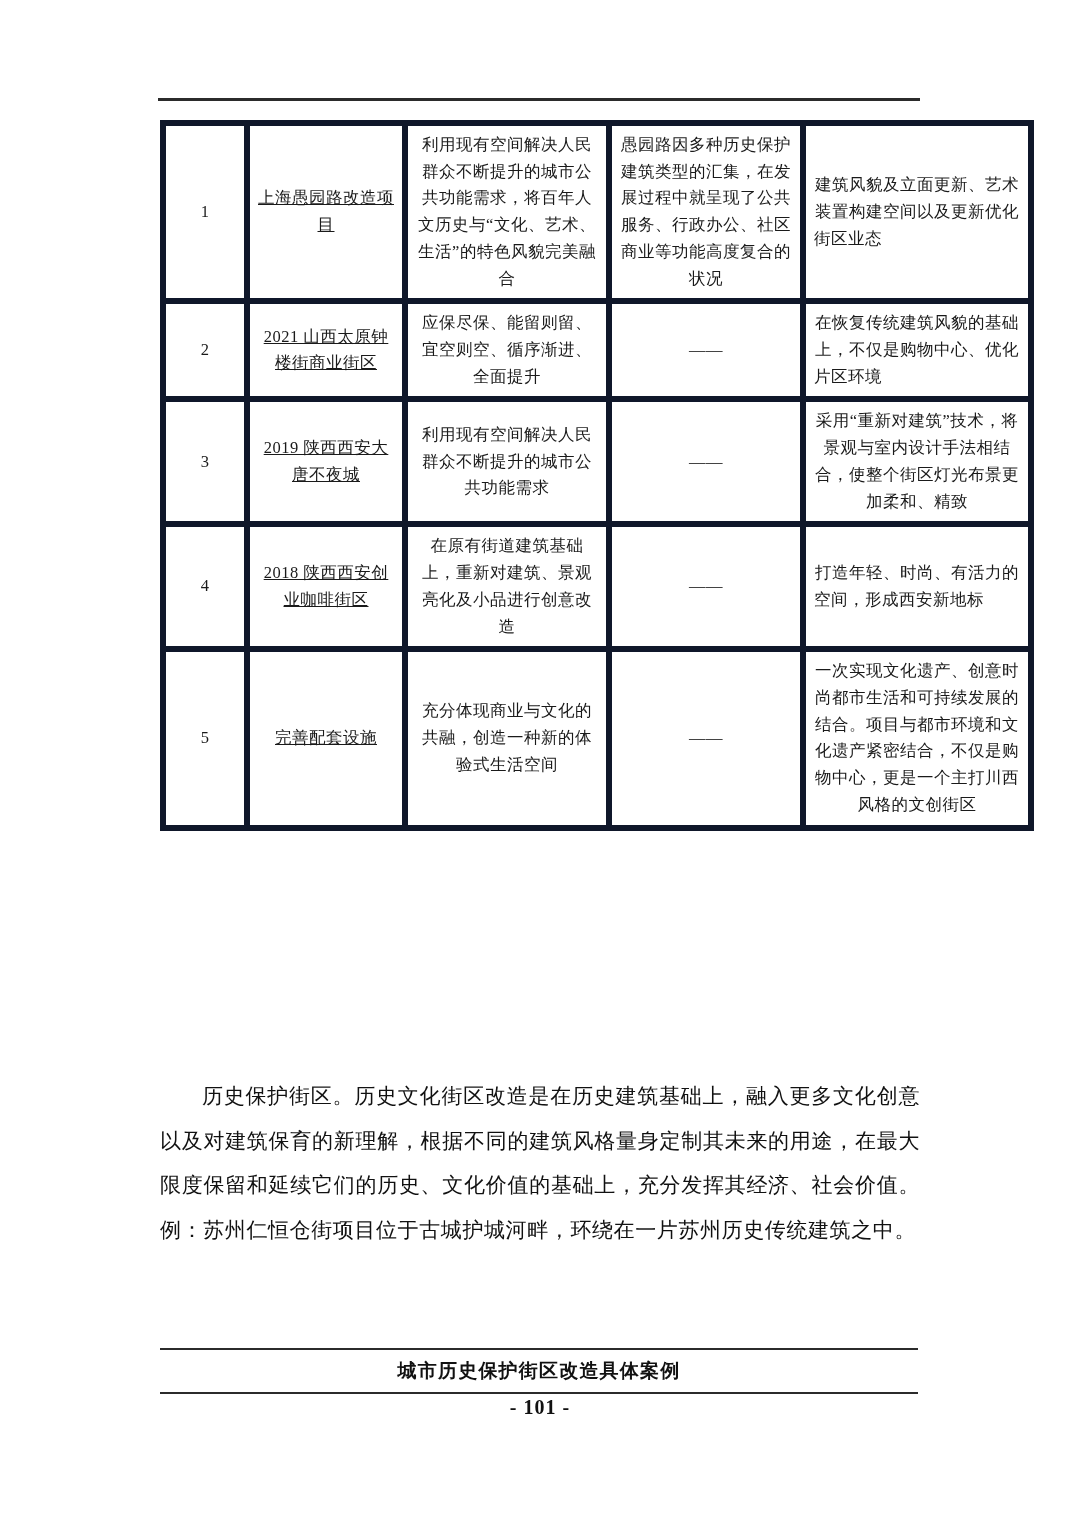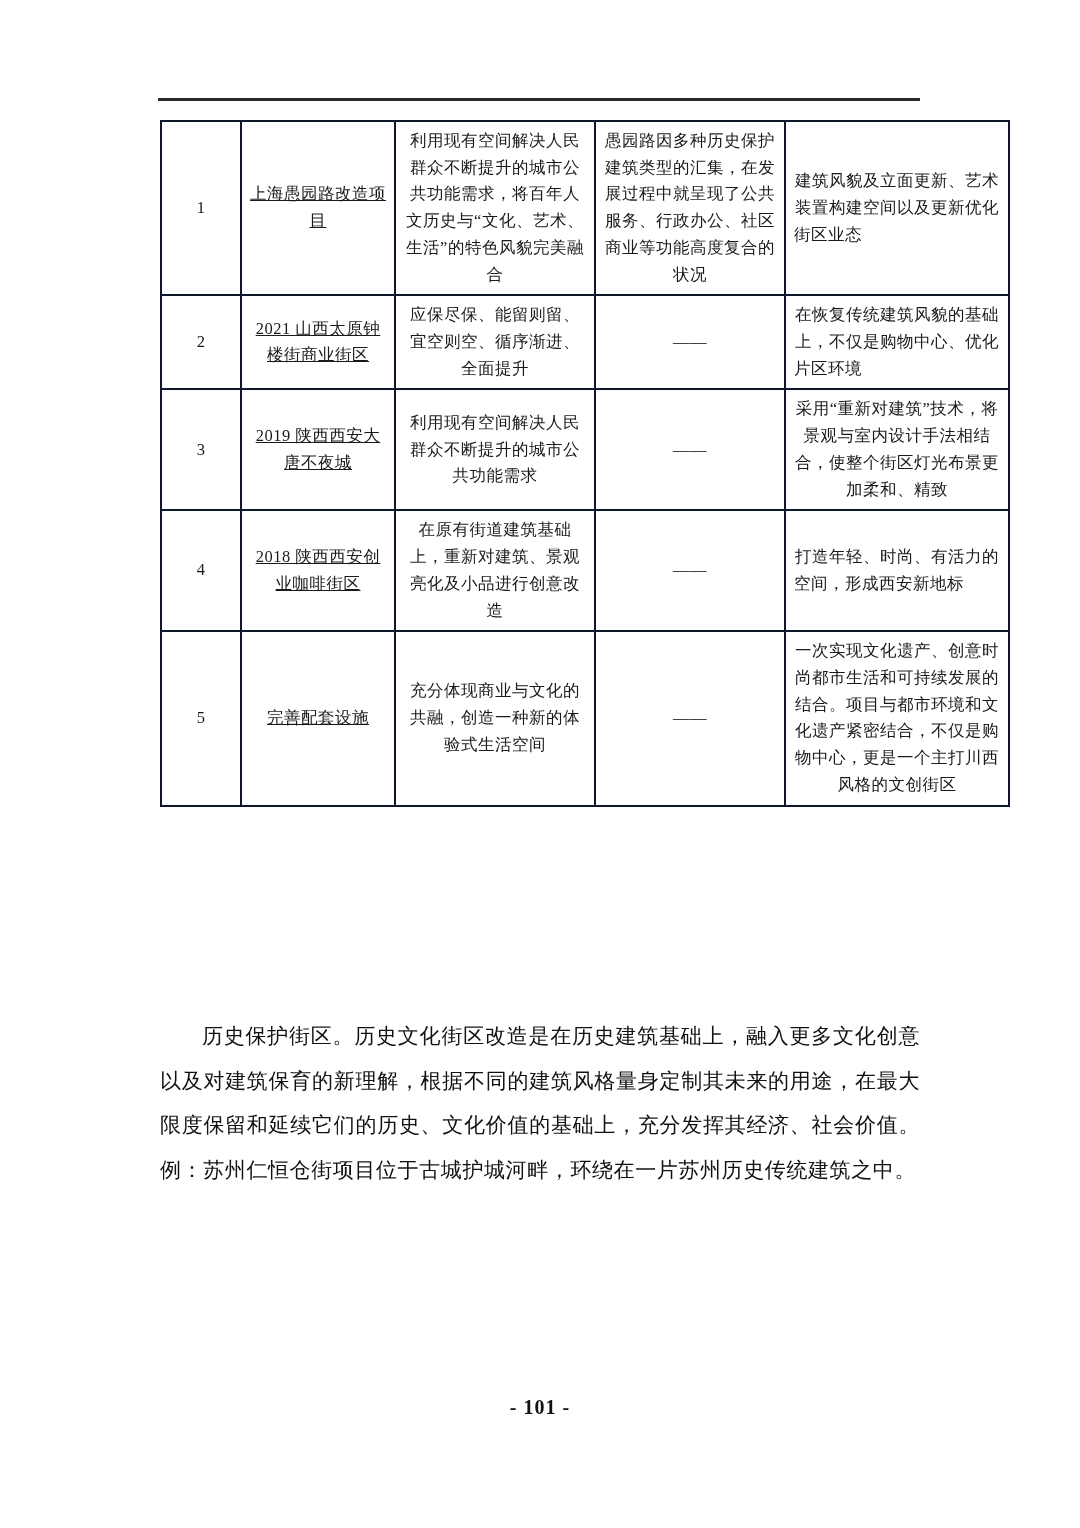--- a/index.html
+++ b/index.html
@@ -31,21 +31,21 @@
   }
   table.main-table {
     position: absolute;
     left: 160px;
     top: 120px;
     width: 758px;
     border-collapse: collapse;
     table-layout: fixed;
   }
   table.main-table td {
-    border: 2px solid #0f172a;
+    border: 6px solid #0f172a;
     padding: 6px 8px;
     vertical-align: middle;
     font-size: 16.5px;
     line-height: 1.62;
     letter-spacing: 0.5px;
     text-align: center;
     word-break: break-all;
   }
   td.col-index { width: 62px; }
   td.col-name  { width: 136px; text-decoration: underline; }
@@ -62,21 +62,21 @@
     text-align-last: center;
   }
   td.left-ish {
     text-align: justify;
     text-align-last: left;
   }
 
   .body-text {
     position: absolute;
     left: 160px;
-    top: 1014px;
+    top: 1074px;
     width: 760px;
     font-size: 21px;
     line-height: 2.12;
     letter-spacing: 0.6px;
     text-align: justify;
     text-indent: 2em;
     color: #111;
   }
   .caption-box {
     position: absolute;
@@ -151,16 +151,19 @@
         <td class="col-name just">完善配套设施</td>
         <td class="col-desc just">充分体现商业与文化的共融，创造一种新的体验式生活空间</td>
         <td class="col-mid dash">——</td>
         <td class="col-last just">一次实现文化遗产、创意时尚都市生活和可持续发展的结合。项目与都市环境和文化遗产紧密结合，不仅是购物中心，更是一个主打川西风格的文创街区</td>
       </tr>
     </tbody>
   </table>
 
   <div class="body-text">历史保护街区。历史文化街区改造是在历史建筑基础上，融入更多文化创意以及对建筑保育的新理解，根据不同的建筑风格量身定制其未来的用途，在最大限度保留和延续它们的历史、文化价值的基础上，充分发挥其经济、社会价值。例：苏州仁恒仓街项目位于古城护城河畔，环绕在一片苏州历史传统建筑之中。</div>
 
+  <div class="caption-box">
+    <span class="caption-text">城市历史保护街区改造具体案例</span>
+  </div>
 
   <div class="page-number">- 101 -</div>
 
 </div>
 
 </body></html>

